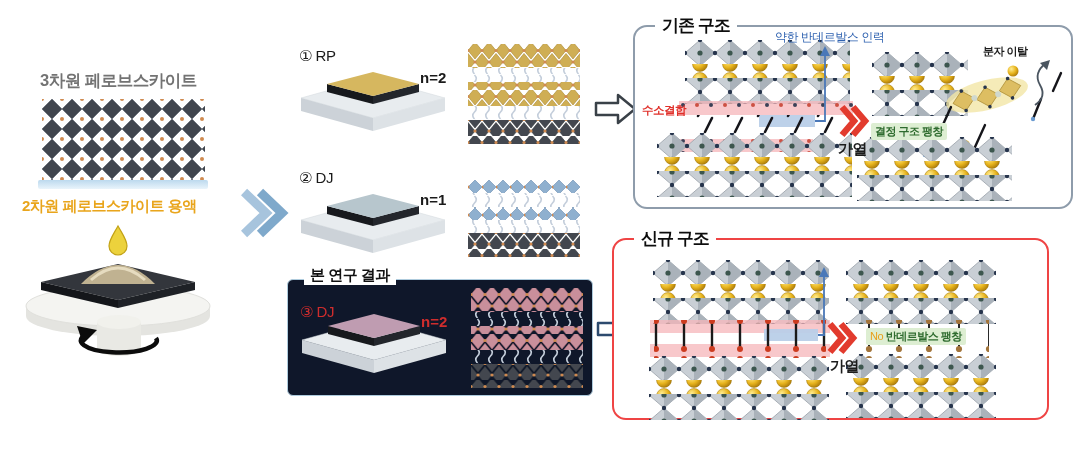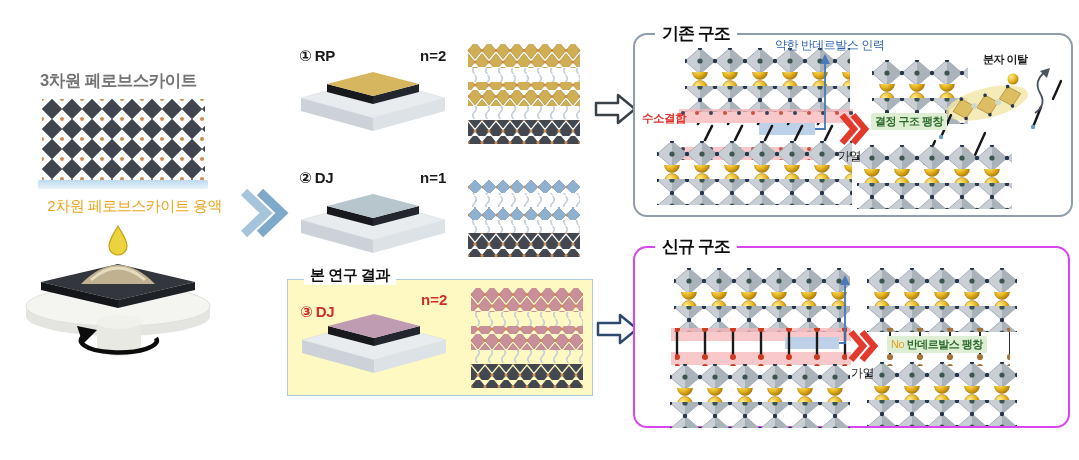--- a/index.html
+++ b/index.html
@@ -9,42 +9,42 @@
     position:relative; width:1079px; height:460px; background:#ffffff; overflow:hidden;
   }
   .abs { position:absolute; }
   .lbl { position:absolute; white-space:nowrap; }
 
   
   .left-title { left:40px; top:70px; width:170px; text-align:left;
     font-size:16.5px; font-weight:800; color:#737373; letter-spacing:-0.5px; }
   .base-strip { left:38px; top:180px; width:170px; height:9px; border-radius:2px;
     background:linear-gradient(180deg,#bcd9ee,#e9f4fb); }
-  .solution-label { left:22px; top:197px; width:200px; text-align:right;
-    font-size:15px; font-weight:400; color:#e9a51c; letter-spacing:-0.5px; }
+  .solution-label { left:22px; top:197px; width:200px; text-align:left;
+    font-size:15px; font-weight:700; color:#e9a51c; letter-spacing:-0.5px; }
 
   
-  .panel-label { font-size:15px; font-weight:700; color:#1a1a1a; letter-spacing:-0.5px; }
-  .panel-n { font-size:15px; font-weight:800; color:#1a1a1a; }
+  .panel-label { font-size:15px; font-weight:400; color:#1a1a1a; letter-spacing:-0.5px; }
+  .panel-n { font-size:15px; font-weight:800; color:#1a1a1a;margin-top:22px; }
   .red-text { color:#cf2d2d !important; }
   .result-box { left:287px; top:279px; width:306px; height:117px;
-    border:1.5px solid #aecbdd; border-radius:0; background:#fef9c3; }
+    border:1.5px solid #aecbdd; border-radius:6px; background:#0f172a; }
   .result-label { top:-14px; left:16px; background:#ffffff; padding:0 6px;
     font-size:15px; font-weight:800; color:#111; letter-spacing:-0.5px; }
 
   
-  .struct-box { background:#ffffff; border-radius:14px;margin-top:8px; }
+  .struct-box { background:#ffffff; border-radius:14px; }
   .box-existing { left:633px; top:25px; width:440px; height:184px; border:2px solid #8e9cab; }
-  .box-new { left:633px; top:238px; width:437px; height:182px; border:2px solid #d946ef; }
+  .box-new { left:612px; top:238px; width:437px; height:182px; border:2px solid #ef4444; }
   .box-title { top:-13px; left:20px; background:#ffffff; padding:0 7px;
     font-size:17px; font-weight:800; color:#0d0d0d; letter-spacing:-1px; }
   .vdw { font-size:12px; font-weight:400; color:#2f62b0; letter-spacing:-0.5px; }
   .vdw-x { color:#e4661c; font-weight:800; font-size:12.5px; }
   .hbond { font-size:11.5px; font-weight:800; color:#e0302a; letter-spacing:-0.5px;text-align:center; }
-  .heat { font-size:12px; font-weight:400; color:#1c1c1c; letter-spacing:-0.5px; }
+  .heat { font-size:15px; font-weight:700; color:#1c1c1c; letter-spacing:-0.5px; }
   .escape { font-size:11px; font-weight:800; color:#1c1c1c; letter-spacing:-0.5px; }
   .expansion { font-size:11px; font-weight:800; color:#2e6b2e; background:#ddeed2;
     padding:1px 4px; border-radius:2px; letter-spacing:-0.5px; }
   .no-word { color:#e8a01c; font-weight:400;text-align:right; }
   .box-svg { position:absolute; left:0; top:0; }
 
   
   .watermark { left:846px; top:330px; font-size:96px; font-weight:800;
     color:rgba(240,243,245,0.55); letter-spacing:-5px; z-index:60;
     -webkit-text-stroke:2px rgba(165,175,183,0.85); pointer-events:none; }
@@ -309,21 +309,21 @@
       <g transform="translate(222,110)">
         <rect width="155" height="26" fill="url(#pOct)"></rect>
         <rect y="24" width="155" height="16" fill="url(#pSph)"></rect>
         <rect y="38" width="155" height="26" fill="url(#pOct)"></rect>
       </g>
     </svg>
     <div class="lbl box-title">기존 구조</div>
     <div class="lbl vdw" style="left:140px;top:2px">약한 반데르발스 인력</div>
     <div class="lbl hbond" style="left:7px;top:76px">수소결합</div>
     <div class="lbl heat" style="left:203px;top:113px">가열</div>
-    <div class="lbl expansion" style="left:236px;top:78px">결정 구조 팽창</div>
+    <div class="lbl expansion" style="left:236px;top:96px">결정 구조 팽창</div>
     <div class="lbl escape" style="left:348px;top:17px">분자 이탈</div>
   </div>
 
   <div class="abs struct-box box-new">
     <svg class="box-svg" width="437" height="182">
 
       <g transform="translate(39,20)">
         <rect width="176" height="26" fill="url(#pOct)"></rect>
         <rect y="24" width="176" height="16" fill="url(#pSph)"></rect>
         <rect y="38" width="176" height="26" fill="url(#pOct)"></rect>

